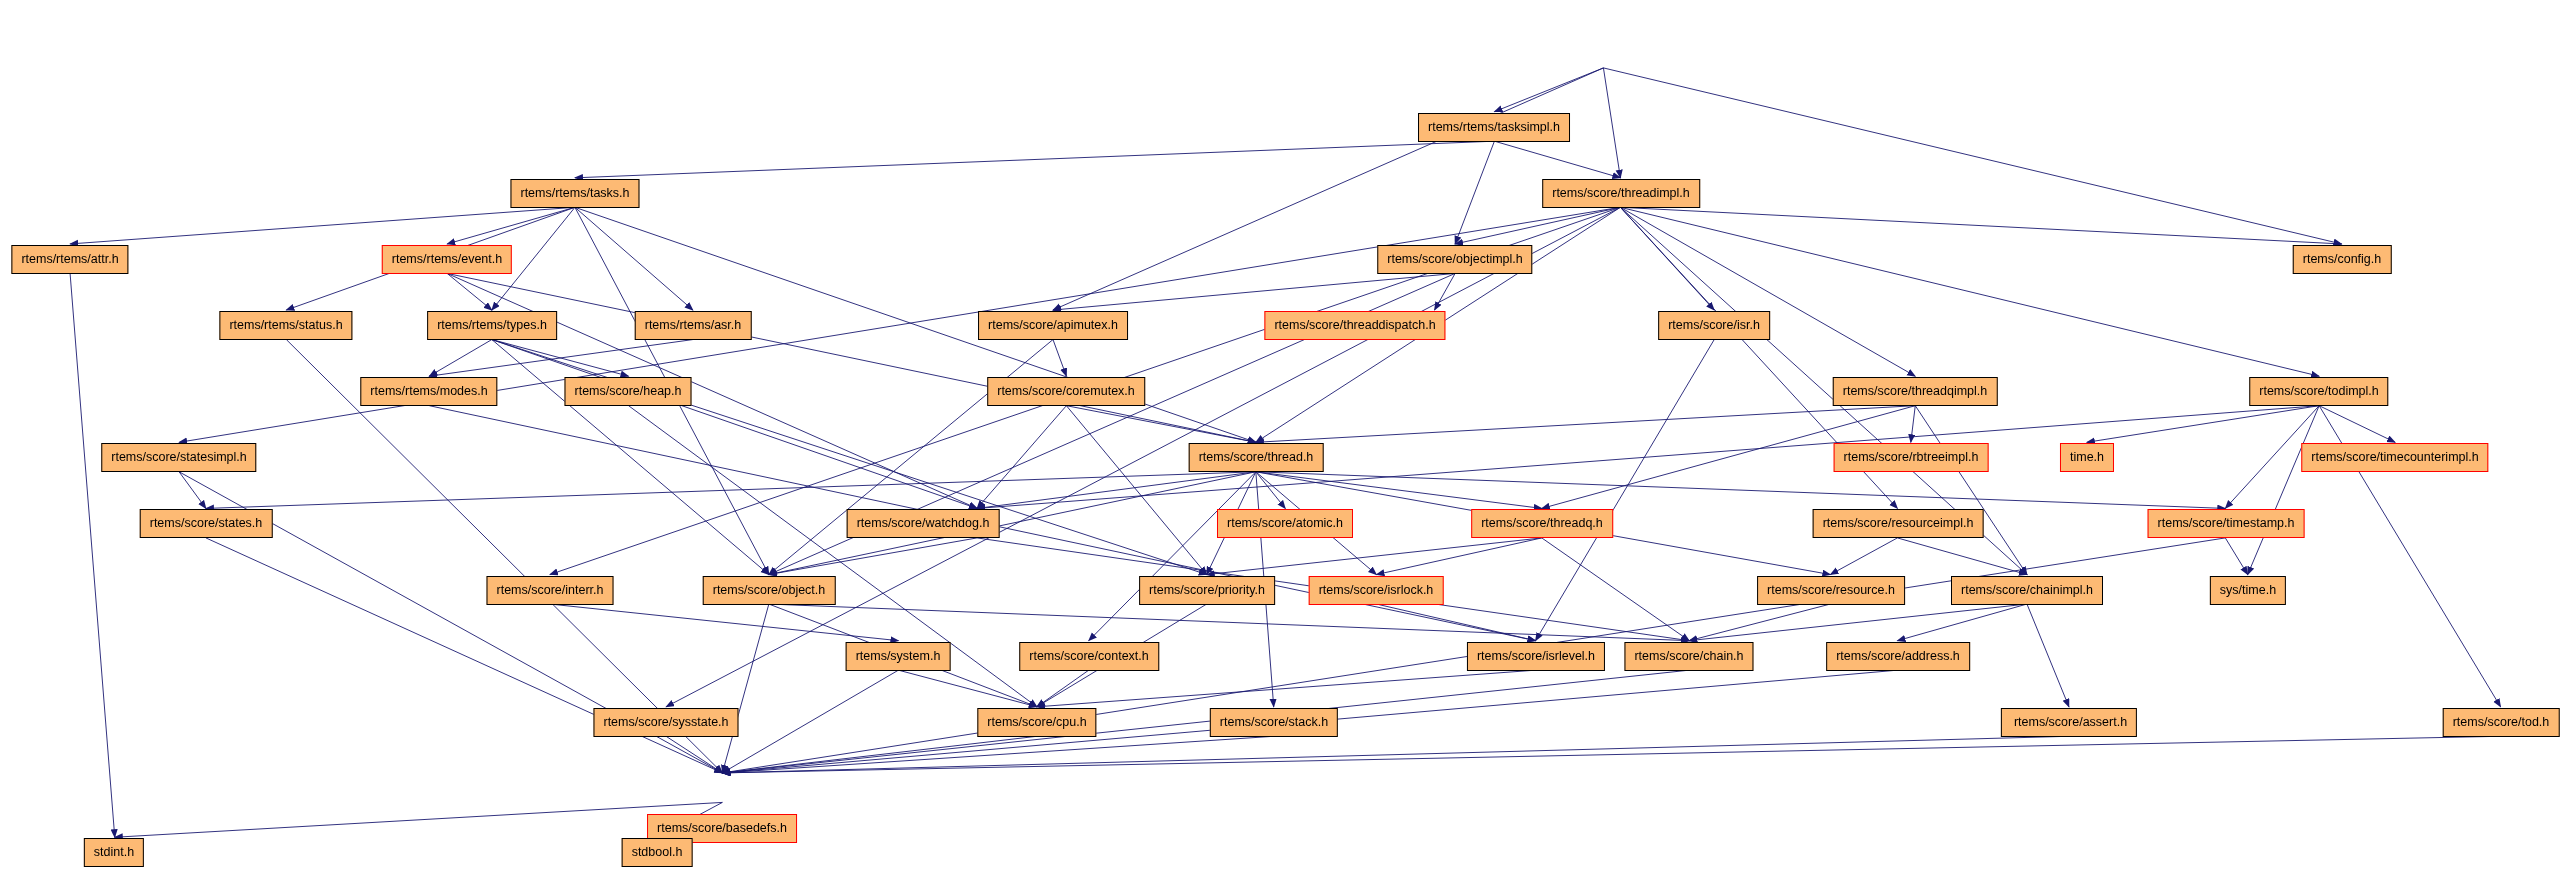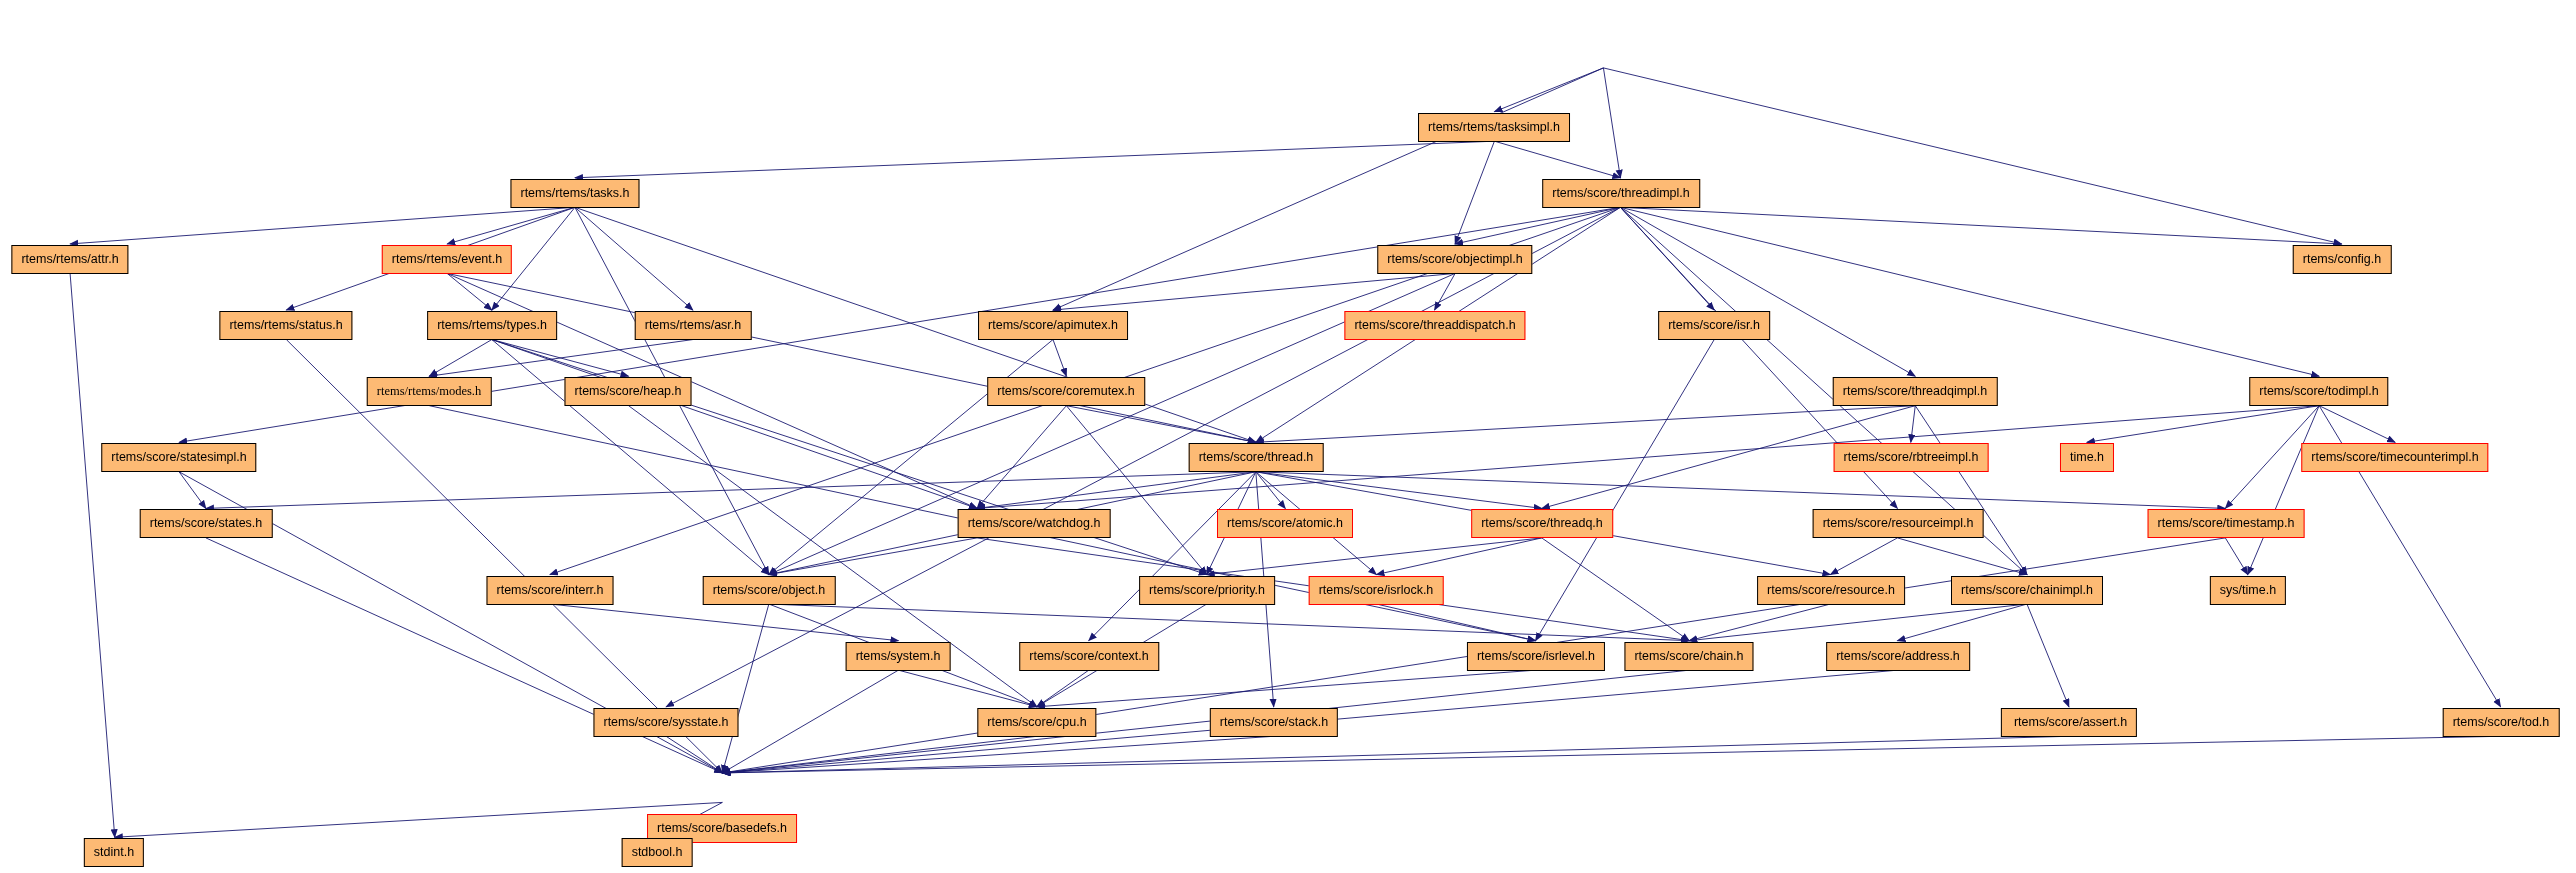--- a/index.html
+++ b/index.html
@@ -155,27 +155,27 @@
     </div>
     <div class="node" style="left: 492px; top: 311px;">
       <div class="lbl">rtems/rtems/types.h</div>
     </div>
     <div class="node" style="left: 693px; top: 311px;">
       <div class="lbl">rtems/rtems/asr.h</div>
     </div>
     <div class="node" style="left: 1053px; top: 311px;">
       <div class="lbl">rtems/score/apimutex.h</div>
     </div>
-    <div class="node red" style="left: 1435px; top: 311px;">
+    <div class="node red" style="left: 1355px; top: 311px;">
       <div class="lbl">rtems/score/threaddispatch.h</div>
     </div>
     <div class="node" style="left: 1714px; top: 311px;">
       <div class="lbl">rtems/score/isr.h</div>
     </div>
-    <div class="node" style="left: 429px; top: 377px; font-family: Liberation Serif, serif;">
+    <div class="node" style="left: 429px; top: 377px;">
       <div class="lbl">rtems/rtems/modes.h</div>
     </div>
     <div class="node" style="left: 628px; top: 377px;">
       <div class="lbl">rtems/score/heap.h</div>
     </div>
     <div class="node" style="left: 1066px; top: 377px;">
       <div class="lbl">rtems/score/coremutex.h</div>
     </div>
     <div class="node" style="left: 1915px; top: 377px;">
       <div class="lbl">rtems/score/threadqimpl.h</div>
@@ -194,21 +194,21 @@
     </div>
     <div class="node red" style="left: 2087px; top: 443px;">
       <div class="lbl">time.h</div>
     </div>
     <div class="node red" style="left: 2395px; top: 443px;">
       <div class="lbl">rtems/score/timecounterimpl.h</div>
     </div>
     <div class="node" style="left: 206px; top: 509px;">
       <div class="lbl">rtems/score/states.h</div>
     </div>
-    <div class="node" style="left: 1034px; top: 509px;">
+    <div class="node" style="left: 923px; top: 509px;">
       <div class="lbl">rtems/score/watchdog.h</div>
     </div>
     <div class="node red" style="left: 1285px; top: 509px; text-align: center;">
       <div class="lbl">rtems/score/atomic.h</div>
     </div>
     <div class="node red" style="left: 1542px; top: 509px;">
       <div class="lbl">rtems/score/threadq.h</div>
     </div>
     <div class="node" style="left: 1898px; top: 509px;">
       <div class="lbl">rtems/score/resourceimpl.h</div>

